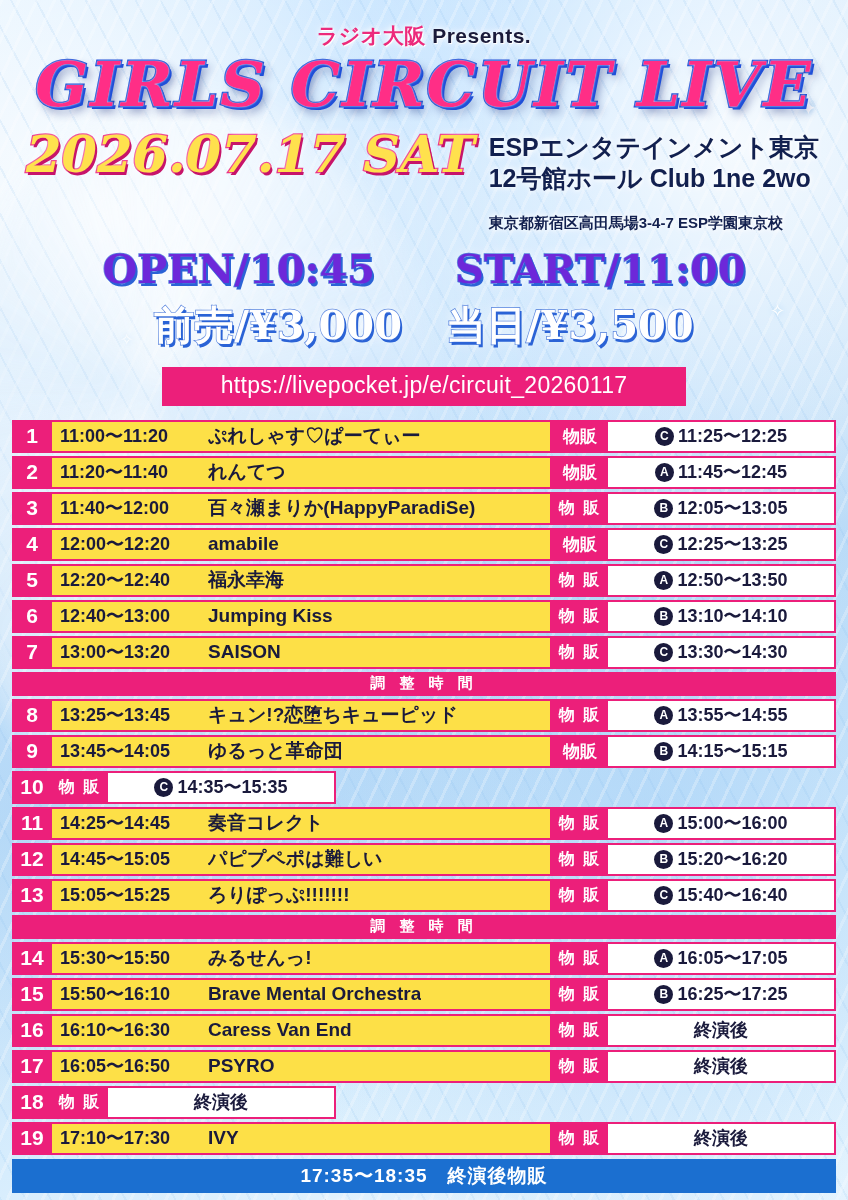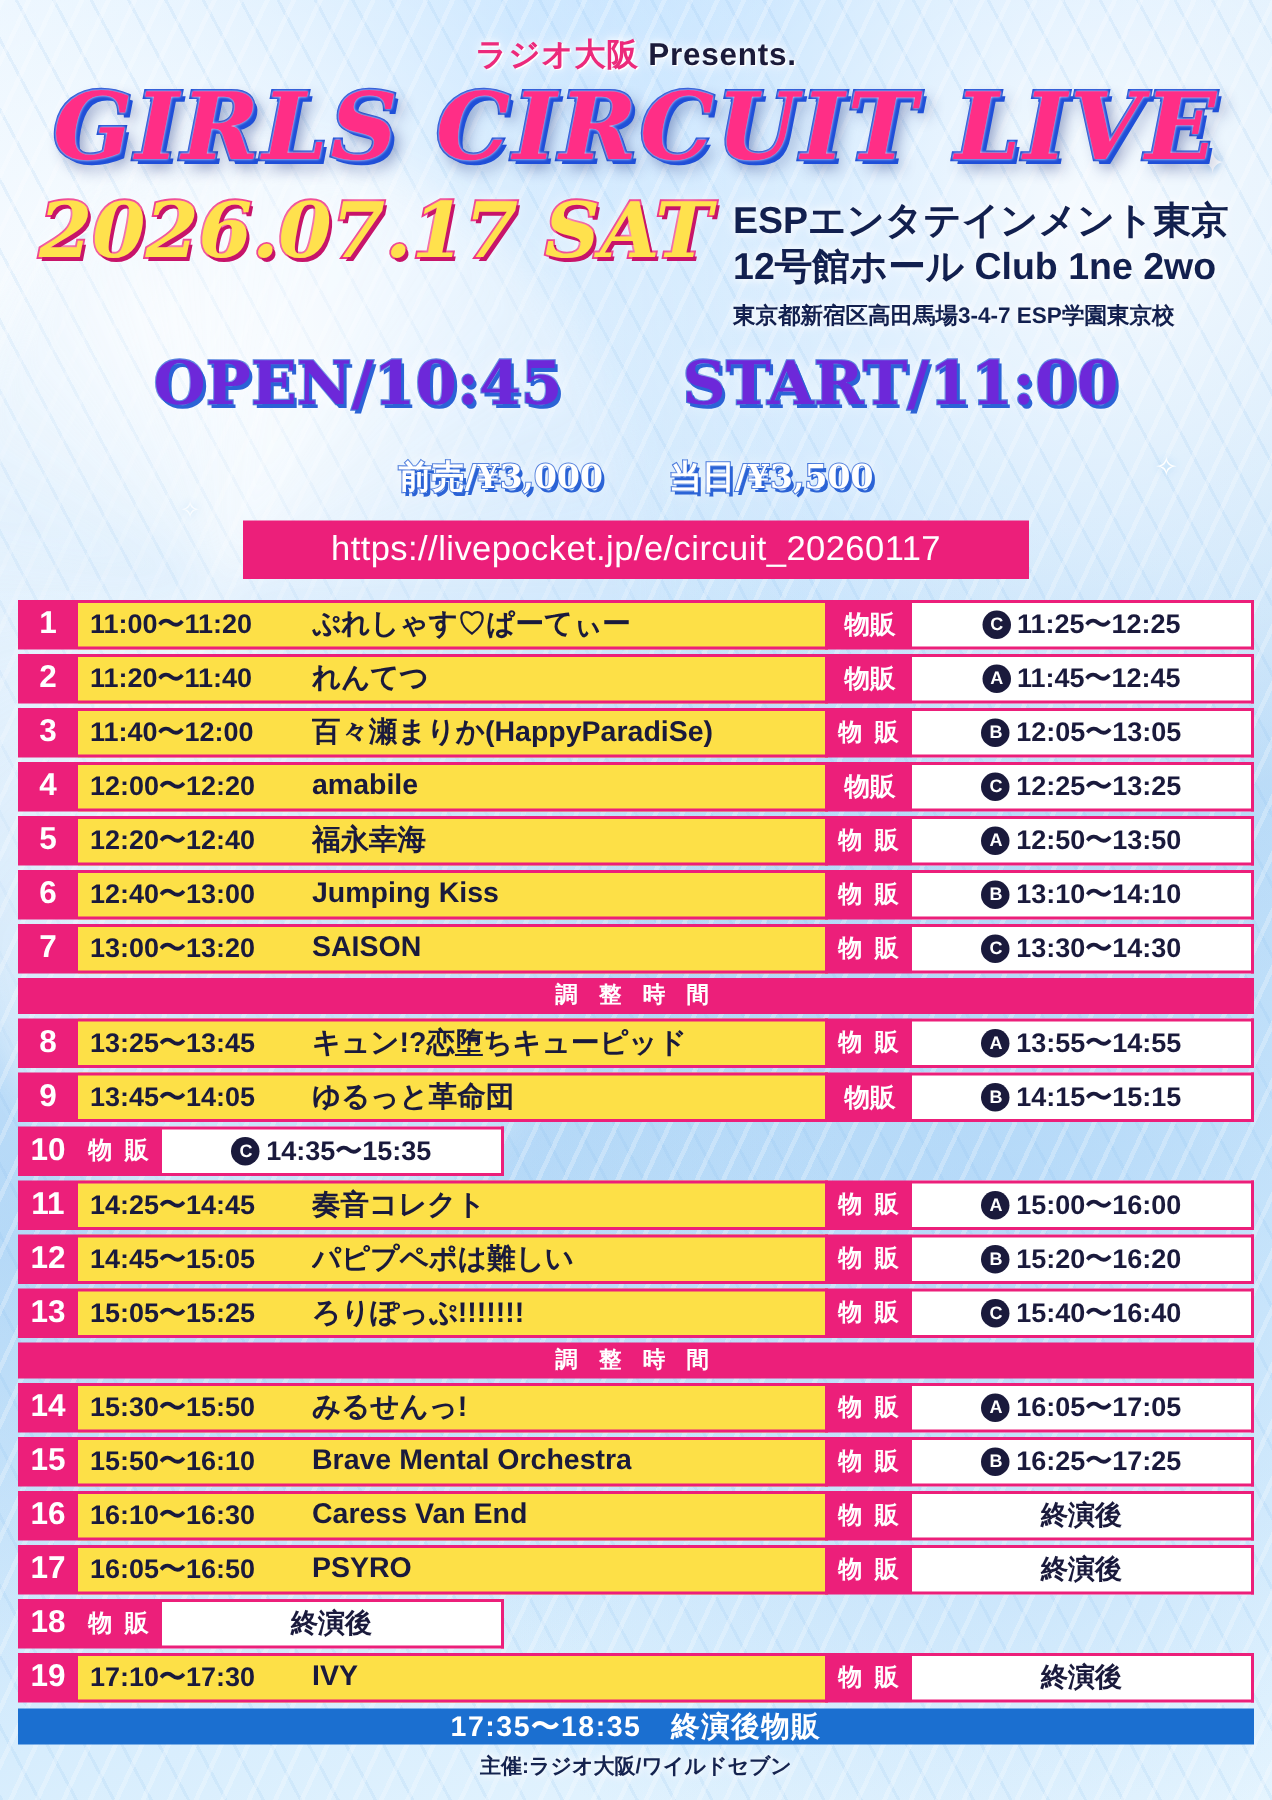--- a/index.html
+++ b/index.html
@@ -99,44 +99,44 @@
     font-size: 25px;
     font-weight: bold;
     color: #12204f;
     line-height: 1.25;
     text-shadow: 0 0 5px #fff, 0 0 9px #fff;
   }
   .venue .addr {
     font-size: 15px;
     font-weight: bold;
     color: #12204f;
-    margin-top: 6px;
+    margin-top: 19px;
     text-shadow: 0 0 5px #fff, 0 0 8px #fff;
   }
 
   .times {
     display: flex;
     justify-content: center;
     gap: 80px;
     margin-top: 12px;
     font-family: "DejaVu Serif", serif;
     font-size: 40px;
     font-weight: bold;
     color: #6d28d9;
     -webkit-text-stroke: 1.5px #2b63d6;
     paint-order: stroke fill;
     text-shadow: 2px 3px 0 #2b63d6, 0 0 12px rgba(255,255,255,.9);
   }
   .prices {
     display: flex;
     justify-content: center;
     gap: 44px;
-    margin-top: 24px;
+    margin-top: 6px;
     font-family: "DejaVu Serif", serif;
-    font-size: 22px;
+    font-size: 40px;
     font-weight: bold;
     color: #ffffff;
     -webkit-text-stroke: 1.4px #2b63d6;
     paint-order: stroke fill;
     text-shadow: 2px 3px 0 #2b63d6, 0 0 12px rgba(255,255,255,.9);
   }
 
   .urlbar {
     margin: 14px auto 0;
     width: 524px;
@@ -240,21 +240,21 @@
     background: #ec1f7a;
     color: #fff;
     display: flex; align-items: center; justify-content: center;
     font-size: 15px;
     font-weight: bold;
     letter-spacing: 5px;
     margin-bottom: 3px;
   }
   .banner.blue {
     background: #1b6fd0;
-    height: 24px;
+    height: 34px;
     font-size: 19px;
     letter-spacing: 1px;
     margin-top: 4px;
   }
 
   .footer {
     position: relative;
     z-index: 3;
     text-align: center;
     font-size: 14px;

